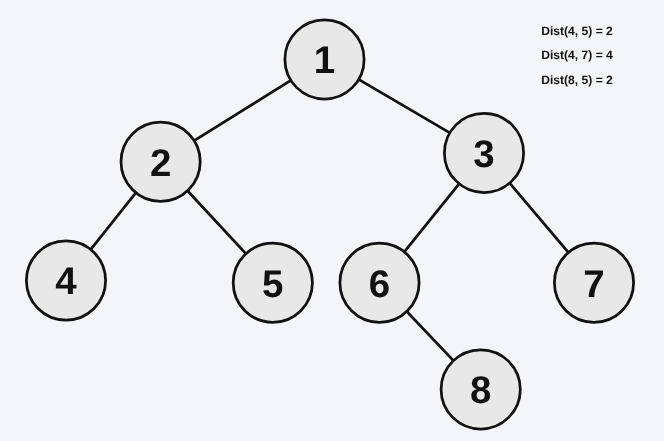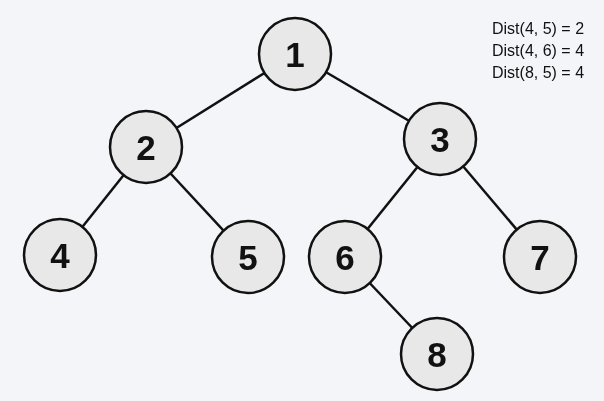--- a/index.html
+++ b/index.html
@@ -15,22 +15,22 @@
   }
   .tree-svg {
     position: absolute;
     left: 0;
     top: 0;
   }
   .annotations {
     position: absolute;
     left: 492px;
     top: 18px;
-    font-size: 16px;
-    font-weight: normal;
+    font-size: 11px;
+    font-weight: bold;
     line-height: 22px;
     white-space: nowrap;
   }
 </style>
 </head>
 <body>
 
 <div class="stage" style="background: rgb(244, 245, 248);">
   <svg class="tree-svg" width="604" height="401" viewBox="0 0 604 401">
       <line x1="295" y1="54" x2="146" y2="147" stroke="#111111" stroke-width="2.5"></line>
@@ -52,16 +52,16 @@
       <text x="248" y="257" dy="0.36em" text-anchor="middle" fill="#111111" font-size="35" font-weight="bold" font-family="&quot;Liberation Sans&quot;, sans-serif">5</text>
       <circle cx="345" cy="257" r="36" fill="#e8e8e8" stroke="#111111" stroke-width="2.5"></circle>
       <text x="345" y="257" dy="0.36em" text-anchor="middle" fill="#111111" font-size="35" font-weight="bold" font-family="&quot;Liberation Sans&quot;, sans-serif">6</text>
       <circle cx="540" cy="257" r="36" fill="#e8e8e8" stroke="#111111" stroke-width="2.5"></circle>
       <text x="540" y="257" dy="0.36em" text-anchor="middle" fill="#111111" font-size="35" font-weight="bold" font-family="&quot;Liberation Sans&quot;, sans-serif">7</text>
       <circle cx="437" cy="354" r="36" fill="#e8e8e8" stroke="#111111" stroke-width="2.5"></circle>
       <text x="437" y="354" dy="0.36em" text-anchor="middle" fill="#111111" font-size="35" font-weight="bold" font-family="&quot;Liberation Sans&quot;, sans-serif">8</text>
     </svg>
   <div class="annotations" style="color: rgb(17, 17, 17);">
     <div>Dist(4, 5) = 2</div>
-    <div>Dist(4, 6) = 4</div>
-    <div>Dist(8, 5) = 4</div>
+    <div>Dist(4, 7) = 4</div>
+    <div>Dist(8, 5) = 2</div>
   </div>
 </div>
 
 </body></html>

